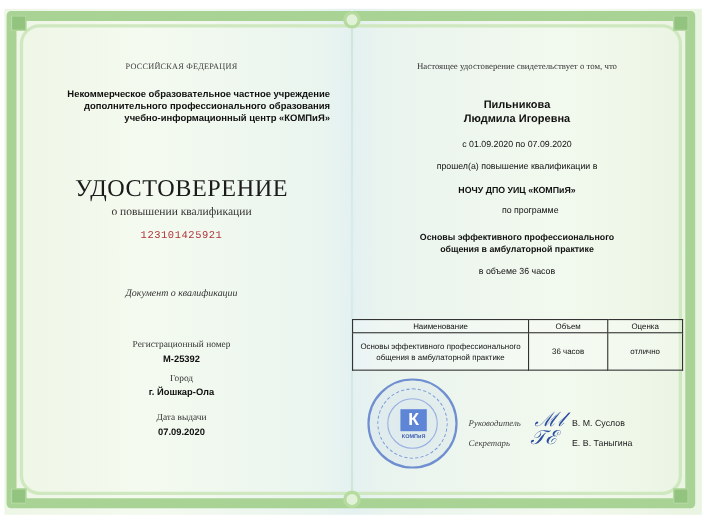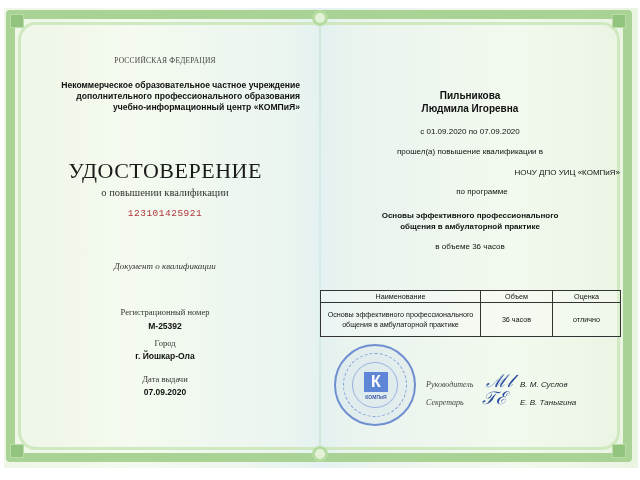--- a/index.html
+++ b/index.html
@@ -50,21 +50,21 @@
   .reg-value { top: 321px; font-size: 8.5px; font-weight: bold; }
   .city-label { top: 338px; }
   .city-value { top: 351px; font-size: 8.5px; font-weight: bold; }
   .date-label { top: 374px; }
   .date-value { top: 387px; font-size: 8.5px; font-weight: bold; }
 
   .r-intro { top: 56px; font-family: "Liberation Serif", serif; font-size: 8px; color: #333; }
   .r-name { top: 89px; font-size: 10px; font-weight: bold; line-height: 13px; }
   .r-period { top: 127px; font-size: 8px; }
   .r-passed { top: 147px; font-size: 8px; }
-  .r-org { top: 168px; font-size: 8px; font-weight: normal; text-align: right; }
+  .r-org { top: 168px; font-size: 8px; font-weight: bold; }
   .r-byprog { top: 187px; font-size: 8px; padding-left: 24px; }
   .r-program { top: 210px; font-size: 8px; font-weight: bold; line-height: 11px; }
   .r-volume { top: 242px; font-size: 8px; }
 
   table.grades {
     position: absolute; left: 0px; top: 290px; width: 301px;
     border-collapse: collapse; font-size: 7.2px; background: rgba(255,255,255,0.25);
   }
   table.grades th, table.grades td { border: 1px solid #333; text-align: center; font-weight: normal; }
   table.grades th { height: 12px; }
@@ -77,21 +77,21 @@
   .seal-ring { position: absolute; left: 7px; top: 7px; width: 64px; height: 64px; border-radius: 50%; border: 1px dashed #7f9edb; }
   .seal-ring2 { position: absolute; left: 16px; top: 16px; width: 46px; height: 46px; border-radius: 50%; border: 1px solid #98b0e2; }
   .seal-logo {
     position: absolute; left: 28px; top: 26px; width: 24px; height: 20px; background: #5f86d6;
     color: #fff; font-weight: bold; font-size: 16px; line-height: 20px; text-align: center;
   }
   .seal-text { position: absolute; left: 22px; top: 48px; width: 36px; font-size: 5px; color: #3f5fb0; font-weight: bold; text-align: center; }
 
   .sig-row { position: absolute; font-size: 8px; }
   .sig-role { font-family: "Liberation Serif", serif; font-style: italic; color: #444; font-size: 8px; }
-  .sig-name { font-style: italic; font-size: 8px; color: #222; margin-top: 28px; }
+  .sig-name { font-size: 8px; color: #222; margin-top: 28px; }
   .scribble { position: absolute; font-family: "Liberation Serif", serif; font-style: italic; color: #2d4fa0; font-size: 18px; }
 </style>
 </head>
 <body>
 
 <div class="sheet"></div>
 <div class="frame"></div>
 <div class="frame-inner"></div>
 <div class="corner" style="left:10px;top:14px;"></div>
 <div class="corner" style="left:612px;top:14px;"></div>
@@ -115,20 +115,21 @@
 
   <div class="t reg-label small-serif">Регистрационный номер</div>
   <div class="t reg-value">М-25392</div>
   <div class="t city-label small-serif">Город</div>
   <div class="t city-value">г. Йошкар-Ола</div>
   <div class="t date-label small-serif">Дата выдачи</div>
   <div class="t date-value">07.09.2020</div>
 </div>
 
 <div class="panel right">
+  <div class="t r-intro">Настоящее удостоверение свидетельствует о том,  что</div>
   <div class="t r-name">
     <div>Пильникова</div>
     <div>Людмила  Игоревна</div>
   </div>
   <div class="t r-period">с 01.09.2020 по 07.09.2020</div>
   <div class="t r-passed">прошел(а) повышение квалификации в</div>
   <div class="t r-org">НОЧУ ДПО УИЦ «КОМПиЯ»</div>
   <div class="t r-byprog">по программе</div>
   <div class="t r-program">
     <div>Основы эффективного профессионального</div>

